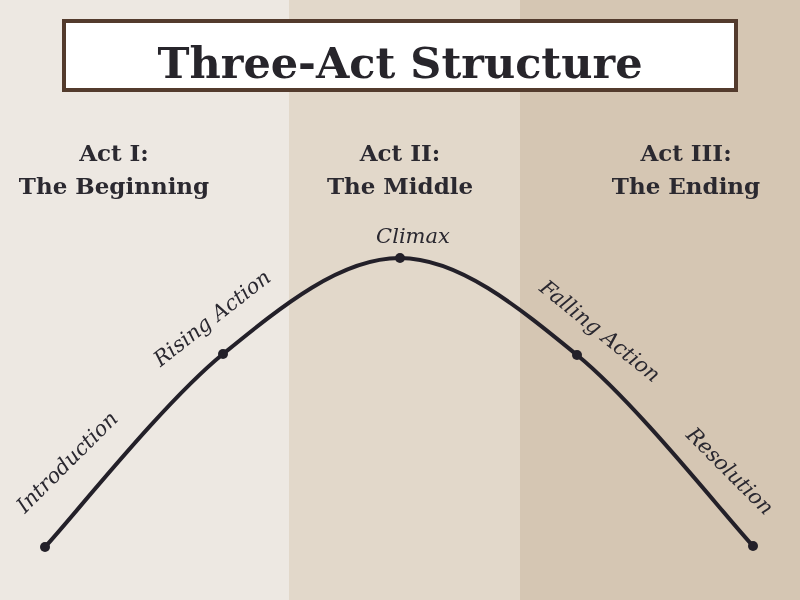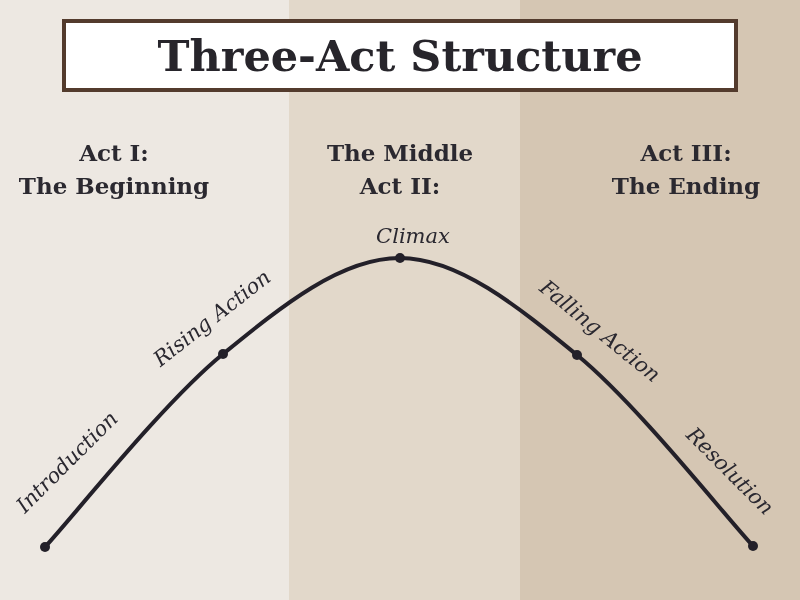--- a/index.html
+++ b/index.html
@@ -28,21 +28,21 @@
   .title-box {
     position: absolute;
     left: 62px;
     top: 19px;
     width: 676px;
     height: 73px;
     box-sizing: border-box;
     background: #FFFFFF;
     border: 4px solid #533B2D;
     display: flex;
-    align-items: center;
+    align-items: flex-end;
     justify-content: center;
   }
   .title-box h1 {
     margin: 0;
     font-size: 43px;
     font-weight: bold;
     color: #27252B;
     letter-spacing: 0px;
     white-space: nowrap;
   }
@@ -90,22 +90,22 @@
 
   <div class="title-box">
     <h1>Three-Act Structure</h1>
   </div>
 
   <div class="act-label act-1">
     <div>Act I:</div>
     <div>The Beginning</div>
   </div>
   <div class="act-label act-2">
+    <div>Act II:</div>
     <div>The Middle</div>
-    <div>Act II:</div>
   </div>
   <div class="act-label act-3">
     <div>Act III:</div>
     <div>The Ending</div>
   </div>
 
   <svg class="arc" id="arc-svg" width="800" height="600" viewBox="0 0 800 600">
       <path d="M 45 547 C 74.7 514.8, 163.8 402.2, 223 354 C 282.2 305.8, 341.0 257.8, 400 258 C 459.0 258.2, 518.2 307.0, 577 355 C 635.8 403.0, 723.7 514.2, 753 546" fill="none" stroke="#232029" stroke-width="4" stroke-linecap="round"></path>
       <circle cx="45" cy="547" r="5" fill="#232029"></circle>
       <circle cx="223" cy="354" r="5" fill="#232029"></circle>

